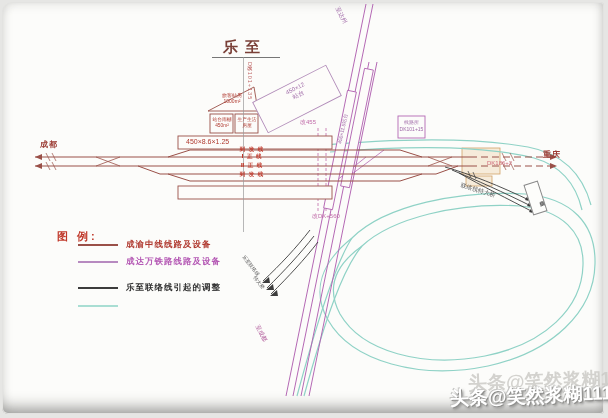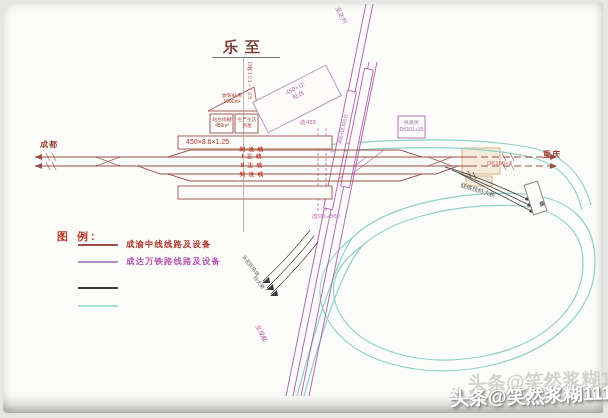--- a/index.html
+++ b/index.html
@@ -218,19 +218,20 @@
 <div class="lg-row r0">
   <div class="lg-sw sw-0"></div>
   <div class="lg-lab lg-0">成渝中线线路及设备</div>
 </div>
 <div class="lg-row r1">
   <div class="lg-sw sw-1"></div>
   <div class="lg-lab lg-1">成达万铁路线路及设备</div>
 </div>
 <div class="lg-row r2">
   <div class="lg-sw sw-2"></div>
+  <div class="lg-lab lg-2">乐至联络线引起的调整</div>
 </div>
 <div class="lg-row r3">
   <div class="lg-sw sw-3"></div>
 </div>
 
 <div class="lbl wm-ghost">头条@笑然浆糊111</div>
 <div class="lbl wm-main">头条@笑然浆糊111</div>
 
 </body></html>

